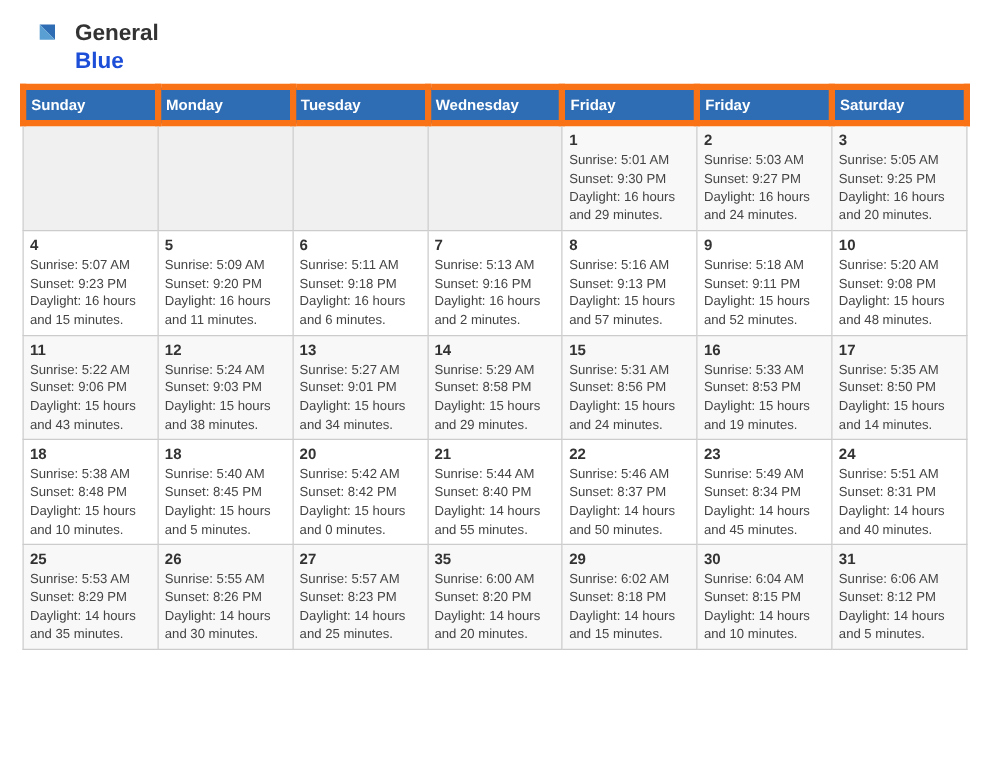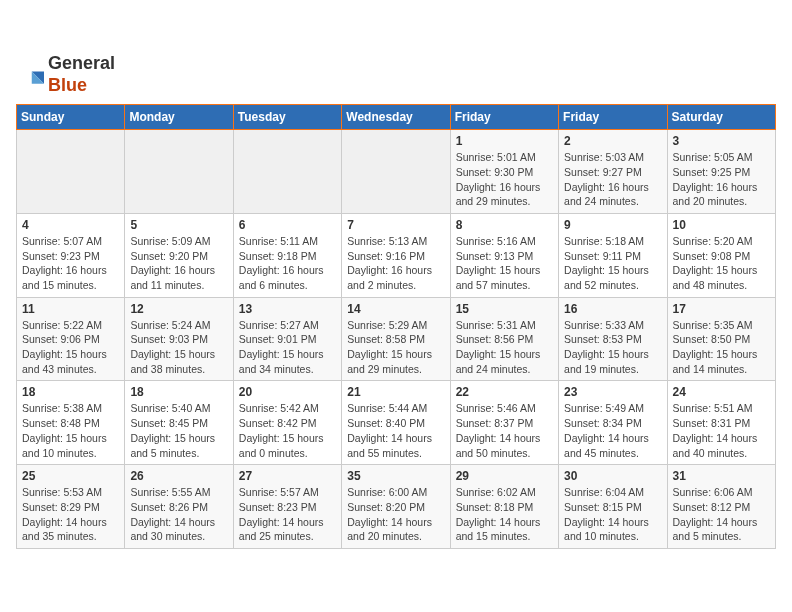--- a/index.html
+++ b/index.html
@@ -11,31 +11,30 @@
       padding: 16px;
     }
     .header-area {
       display: flex;
       align-items: flex-start;
       justify-content: space-between;
       margin-bottom: 8px;
     }
     .logo {
       display: flex;
-      align-items: flex-end;
-      gap: 4px;
-      margin-top: 37px;
+      align-items: flex-start;
+      gap: 16px;
     }
     .logo-text {
       font-size: 18px;
       font-weight: bold;
       line-height: 1.2;
     }
     .logo-general { color: #333; }
-    .logo-blue { color: #c2410c; }
+    .logo-blue { color: #1d4ed8; }
     .logo-icon {
       width: 28px;
       height: 28px;
     }
     .title-area {
       text-align: right;
     }
     .main-title {
       font-size: 36px;
       font-weight: bold;
@@ -51,21 +50,21 @@
       border-collapse: collapse;
       font-size: 11px;
     }
     .calendar thead tr th {
       background-color: #2e6db4;
       color: #fff;
       padding: 5px 4px;
       text-align: left;
       font-size: 12px;
       font-weight: bold;
-      border: 1px solid #f97316;
+      border: 5px solid #f97316;
     }
     .calendar tbody tr td {
       border: 1px solid #ccc;
       vertical-align: top;
       padding: 4px 5px;
       width: calc(100% / 7);
       min-height: 80px;
       background: #fff;
     }
     .calendar tbody tr:nth-child(odd) td {

